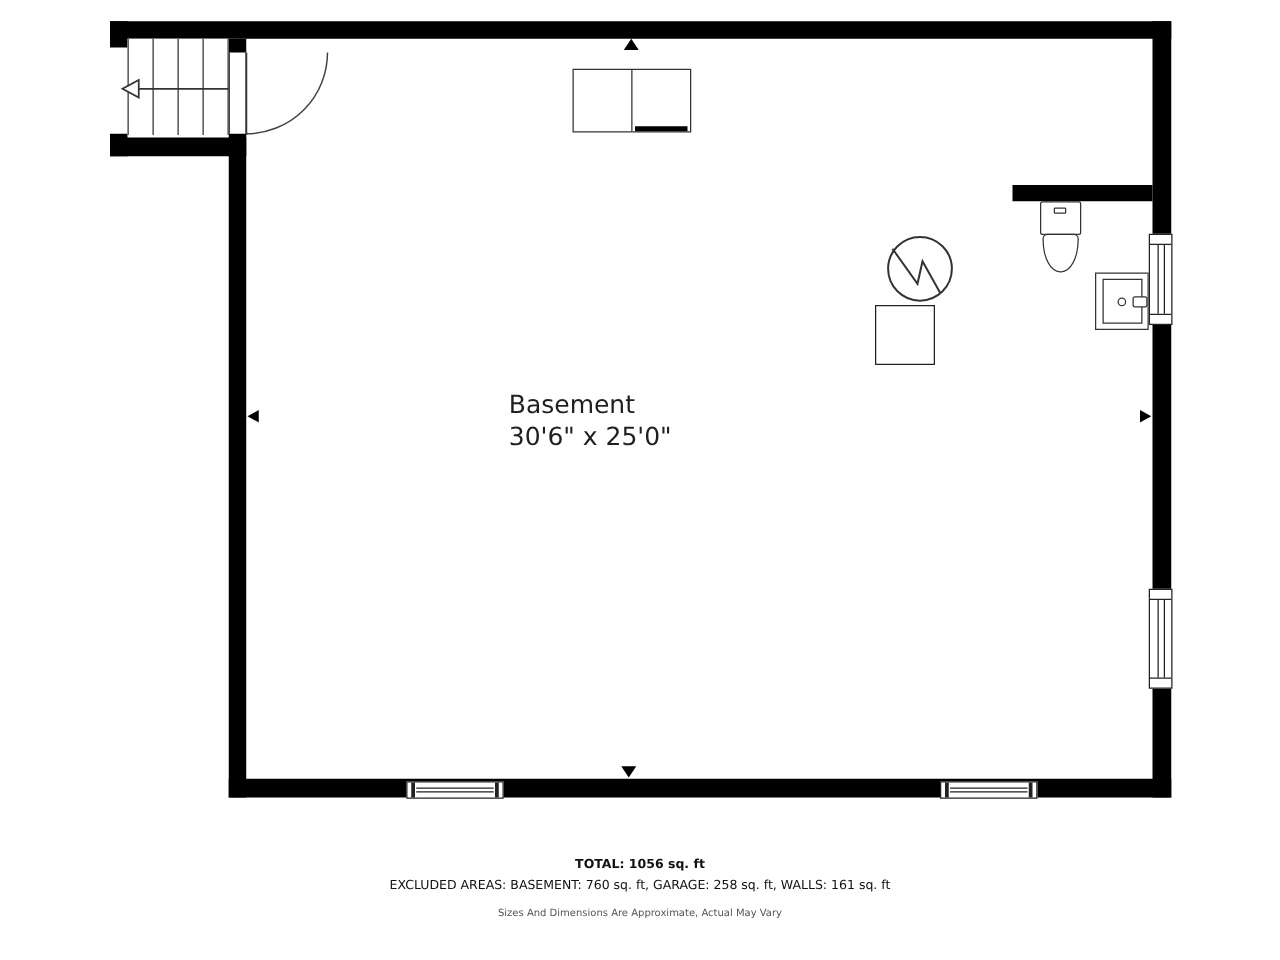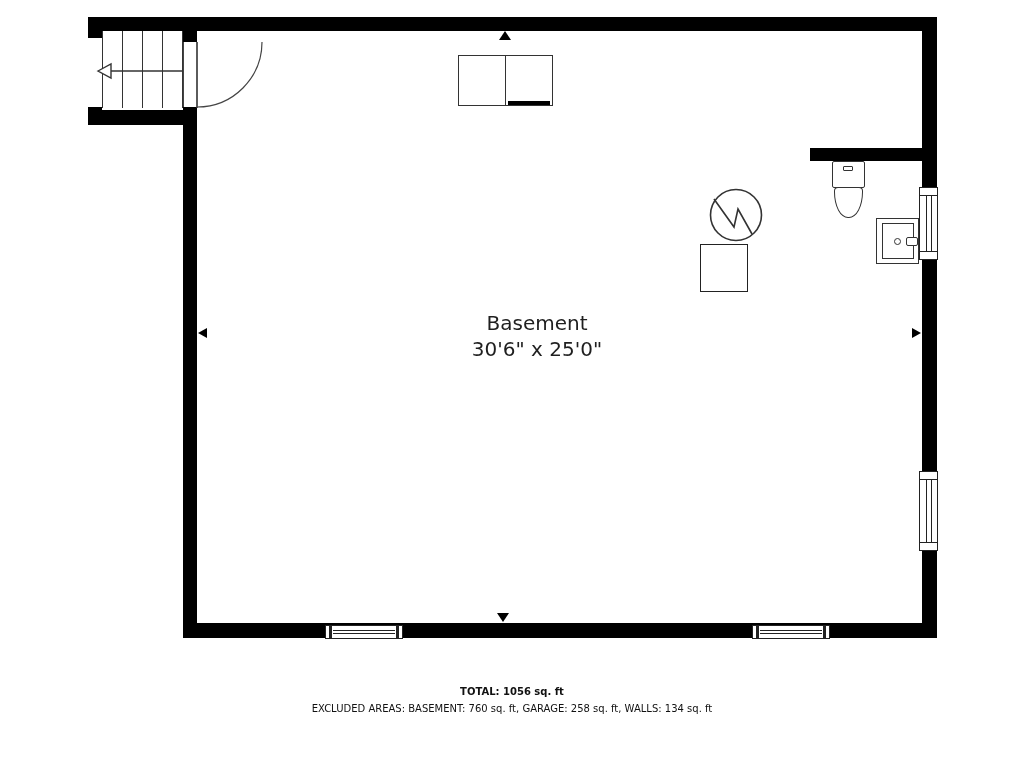--- a/index.html
+++ b/index.html
@@ -43,21 +43,21 @@
   .toilet-bowl{position:absolute;left:834px;top:187px;width:29px;height:31px;border:1.3px solid #333;
                border-radius:4px 4px 14px 14px / 4px 4px 26px 26px;background:#fff;box-sizing:border-box;}
 
   
   .sink-outer{position:absolute;left:876px;top:218px;width:43px;height:46px;border:1.2px solid #333;background:#fff;box-sizing:border-box;}
   .sink-inner{position:absolute;left:882px;top:223px;width:32px;height:36px;border:1px solid #333;box-sizing:border-box;}
   .sink-drain{position:absolute;left:894px;top:238px;width:7px;height:7px;border:1.6px solid #333;border-radius:50%;box-sizing:border-box;background:#fff;}
   .sink-faucet{position:absolute;left:906px;top:237px;width:12px;height:9px;border:1px solid #333;border-radius:2px;background:#fff;box-sizing:border-box;}
 
   
-  .room-label{position:absolute;left:387px;top:310px;width:300px;text-align:center;line-height:26px;font-size:20px;color:#1f1f1f;}
+  .room-label{position:absolute;left:407px;top:310px;width:300px;text-align:left;line-height:26px;font-size:20px;color:#1f1f1f;}
   .footer{position:absolute;left:0;top:683px;width:1024px;text-align:center;color:#111;}
   .footer .line{font-size:10px;line-height:17px;}
   .footer .line.bold{font-weight:bold;}
   .footer .disclaimer{margin-top:9px;font-size:8px;color:#555;}
 
   svg{position:absolute;left:0;top:0;}
 </style>
 </head>
 <body>
 
@@ -146,16 +146,17 @@
     </g>
   </svg>
 
   <div class="room-label">
     <div>Basement</div>
     <div>30'6" x 25'0"</div>
   </div>
 
   <div class="footer">
     <div class="line bold">TOTAL: 1056 sq. ft</div>
-    <div class="line">EXCLUDED AREAS: BASEMENT: 760 sq. ft, GARAGE: 258 sq. ft, WALLS: 134 sq. ft</div>
+    <div class="line">EXCLUDED AREAS: BASEMENT: 760 sq. ft, GARAGE: 258 sq. ft, WALLS: 161 sq. ft</div>
+    <div class="disclaimer">Sizes And Dimensions Are Approximate, Actual May Vary</div>
   </div>
 
 </div>
 
 </body></html>

